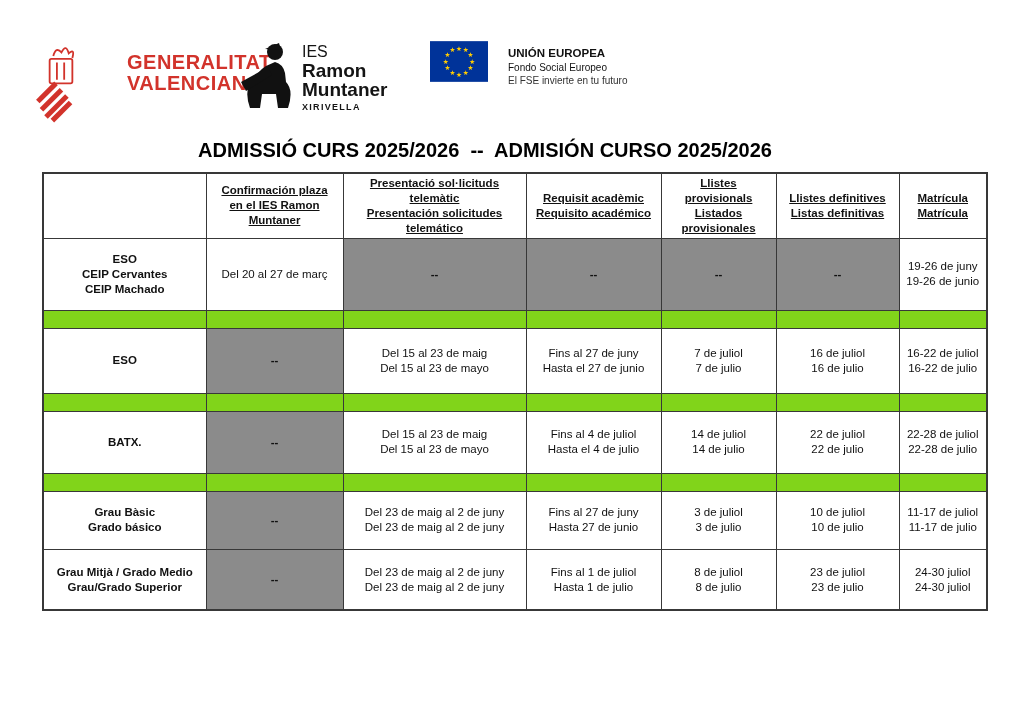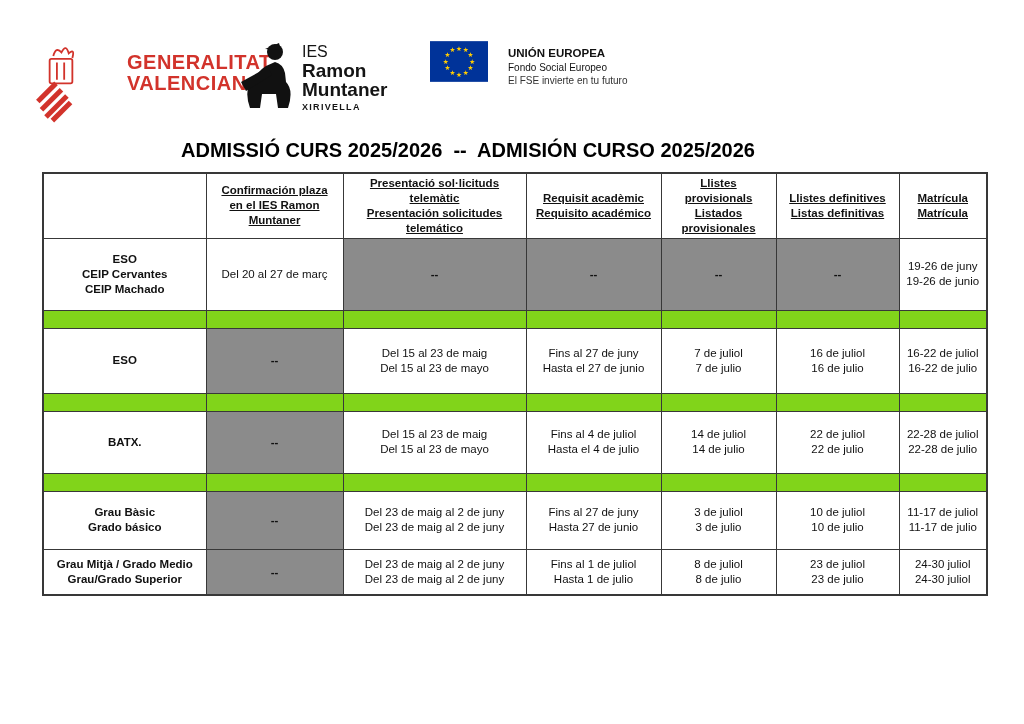--- a/index.html
+++ b/index.html
@@ -35,21 +35,21 @@
   #eu-logo { left:430px; top:41px; }
   #eu-logo svg { width:58px; height:41px; flex:0 0 auto; }
   .eu-text { margin-left:20px; padding-top:6px; }
   .eu-title { font-size:11.5px; font-weight:bold; line-height:1.2; }
   .eu-sub { font-size:10px; line-height:1.3; }
   .eu-tag { font-size:10px; color:#333; line-height:1.4;text-align:right; }
 
   
   #page-title {
     position:absolute; top:139px; left:0; width:936px; text-align:center;
-    font-size:20px; font-weight:bold; white-space:pre; color:#000;
+    font-size:20px; font-weight:bold; white-space:pre; color:#000;padding-left:17px;
   }
 
   
   #admission-table {
     position:absolute; left:42px; top:172px; width:944px;
     border-collapse:collapse; table-layout:fixed;
     border:2px solid #383838;
   }
   #admission-table th, #admission-table td {
     border:1px solid #383838; text-align:center; vertical-align:middle;
@@ -60,21 +60,21 @@
   td.lbl { font-weight:bold; }
   td.gray { background:var(--gray); font-weight:bold; }
   tr.sep td { background:var(--green); padding:0; }
 
   tr.h-hdr { height:58px;text-decoration:underline; }
   tr.h-r1  { height:72px; }
   tr.sep   { height:18px; }
   tr.h-r2  { height:65px; }
   tr.h-r3  { height:62px; }
   tr.h-r4  { height:58px; }
-  tr.h-r5  { height:46px;border-radius:11px; }
+  tr.h-r5  { height:61px;border-radius:11px; }
 </style>
 </head>
 <body>
 
 <div id="page">
 
   <div id="gva-logo" class="logo">
     <svg viewBox="0 0 55 85" aria-hidden="true">
       <g stroke="#D2332B" fill="none" stroke-width="2">
         <path d="M19 14 Q22 3 28 10 Q33 0 36 11 Q43 5 40 16"></path>

